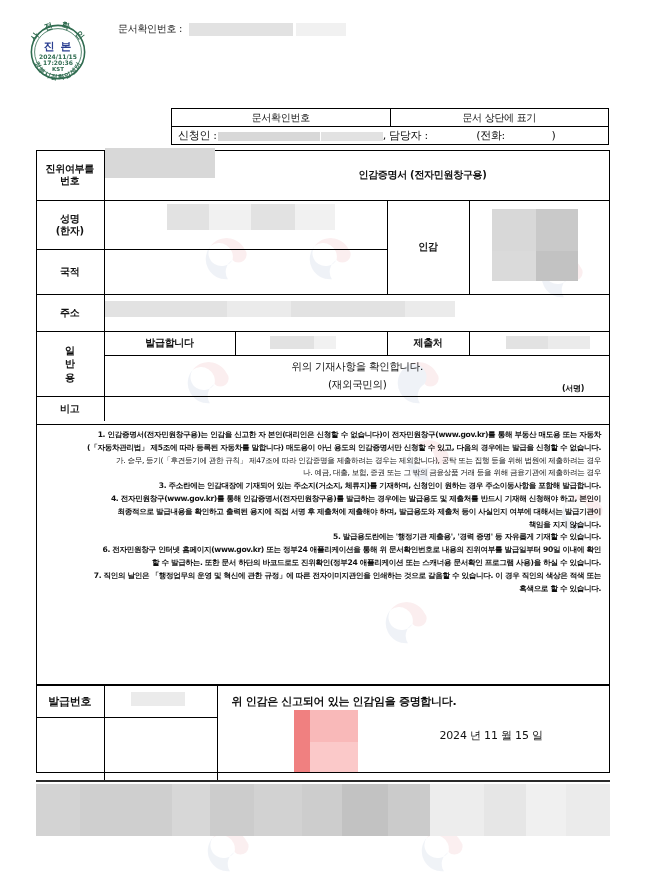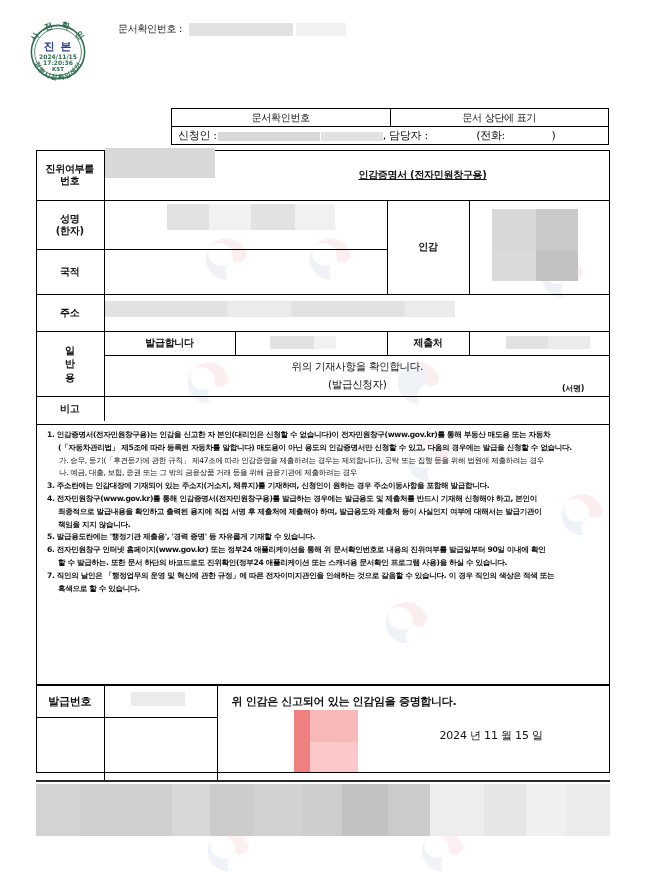--- a/index.html
+++ b/index.html
@@ -120,21 +120,20 @@
   }
   .val { background: transparent; }
 
   .title-cell {
     font-size: 21px;
     font-weight: bold;
     letter-spacing: 0.5px;
     border-top: none !important;
     border-right: none !important;
     color: #000;
-    text-decoration: underline;
   }
   .no-bd-l { border-left: none !important; }
   .no-bd-t { border-top: none !important; }
   .no-bd-b { border-bottom: none !important; }
   .no-bd-r { border-right: none !important; }
 
   .vert-label {
     font-weight: bold;
     font-size: 11px;
     line-height: 1.35;
@@ -166,21 +165,21 @@
     border-bottom: 1px solid #000;
     padding: 4px 8px 0 10px;
     z-index: 3;
     background: transparent;
   }
   .note {
     font-size: 7.6px;
     line-height: 1.62;
     color: #111;
     letter-spacing: -0.35px;
-    text-align: left;
+    text-align: right;
     margin: 0 0 0.5px 0;
     font-weight: bold;
   }
   .note.sub { padding-left: 12px; font-weight: normal; }
   .note.cont { padding-left: 11px; }
 
   
   #issue-table {
     position: absolute;
     left: 36px; top: 685px;
@@ -437,21 +436,21 @@
       <td class="lbl">제출처</td>
       <td class="val no-bd-r" style="position:relative;">
         <span class="blk redact" style="left:36px;top:4px;width:42px;height:13px;"></span>
         <span class="blk redact l2" style="left:78px;top:4px;width:42px;height:13px;"></span>
       </td>
     </tr>
 
     <tr>
       <td class="confirm-cell no-bd-r" colspan="4" style="height:40px;position:relative;">
         <div class="confirm-line">위의 기재사항을 확인합니다.</div>
-        <div class="confirm-line">(발급신청자)</div>
+        <div class="confirm-line">(재외국민의)</div>
         <span class="sign-mark">(서명)</span>
       </td>
     </tr>
 
     <tr>
       <td class="lbl no-bd-l no-bd-b" style="height:24px;">비고</td>
       <td class="val no-bd-r no-bd-b" colspan="4"></td>
     </tr>
   </tbody>
     </table>

